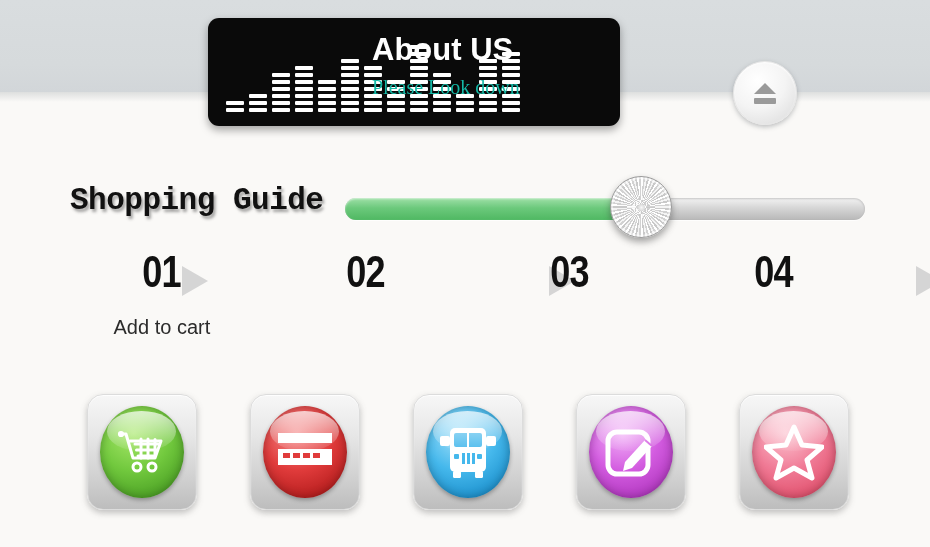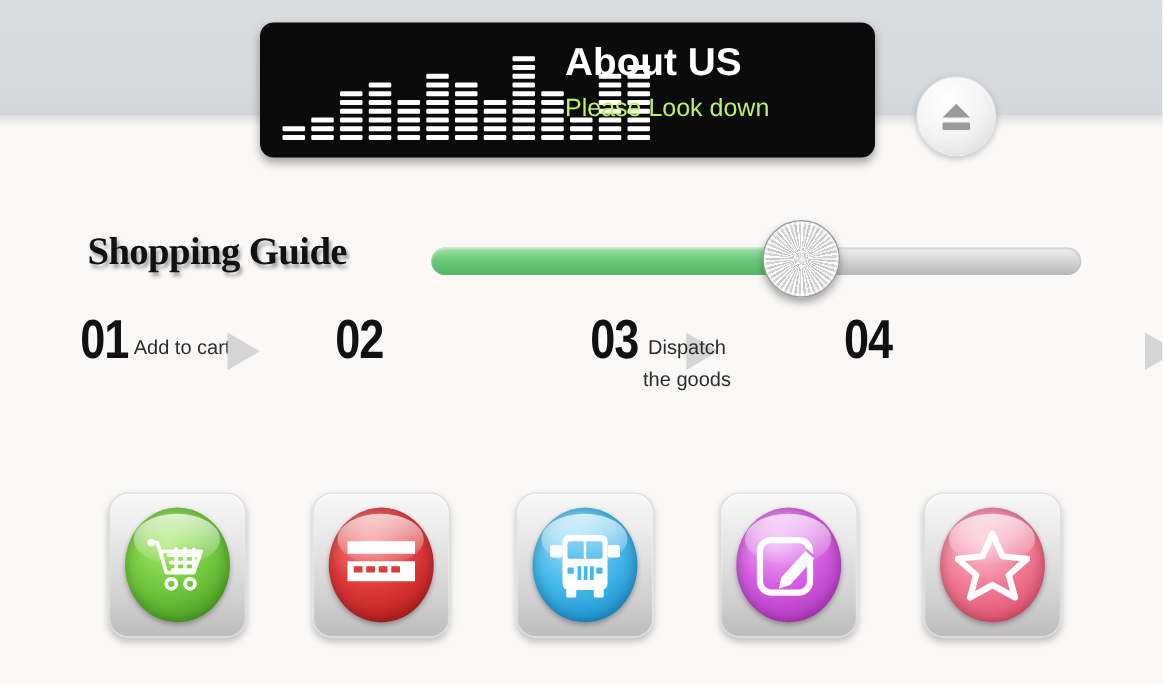--- a/index.html
+++ b/index.html
@@ -33,21 +33,21 @@
     left: 0; top: 92px;
     width: 930px;
     height: 10px;
     background: linear-gradient(to bottom, rgba(120,130,135,0.22), rgba(120,130,135,0.0));
   }
   
   .banner {
     position: absolute;
     left: 208px;
     top: 18px;
-    width: 492px;
+    width: 412px;
     height: 108px;
     background: #0a0a0a;
     border-radius: 11px;
     box-shadow: 0 4px 8px rgba(0,0,0,0.35);
     overflow: hidden;
   }
   .equalizer {
     position: absolute;
     left: 18px;
     bottom: 14px;
@@ -82,22 +82,22 @@
     letter-spacing: 0px;
     line-height: 36px;
     color: #ffffff;
     font-family: "Liberation Sans", sans-serif;
   }
   .banner-sub {
     font-size: 20px;
     font-weight: normal;
     line-height: 28px;
     margin-top: 5px;
-    color: #bef264;
-    font-family: Liberation Sans, sans-serif;
+    color: #14b8a6;
+    font-family: Liberation Serif, serif;
   }
   
   .eject-btn {
     position: absolute;
     left: 733px;
     top: 61px;
     width: 64px;
     height: 64px;
     border-radius: 50%;
     background: radial-gradient(circle at 38% 30%, #ffffff 0%, #f4f4f4 48%, #e2e2e2 82%, #d6d6d6 100%);
@@ -129,21 +129,21 @@
   
   .guide-title {
     position: absolute;
     left: 70px;
     top: 183px;
     font-size: 31px;
     font-weight: bold;
     color: #111111;
     text-shadow: 2px 3px 3px rgba(60,60,60,0.45);
     letter-spacing: -0.5px;
-    font-family: Liberation Serif, serif;
+    font-family: Liberation Mono, monospace;
     white-space: nowrap;
   }
   .slider {
     position: absolute;
     left: 345px;
     top: 198px;
     width: 520px;
     height: 22px;
   }
   .slider-track {
@@ -192,36 +192,36 @@
     position: absolute;
     left: 60px;
     top: 248px;
     width: 815px;
     height: 130px;
     display: flex;
   }
   .step {
     flex: 1 1 0;
     display: flex;
-    flex-direction: row;
-    align-items: flex-start;
+    flex-direction: column;
+    align-items: center;
     position: relative;
   }
   .step-num {
     font-size: 44px;
     font-weight: bold;
     color: #111111;
     line-height: 48px;
     letter-spacing: -1px;
     transform: scaleX(0.82);
     font-family: "Liberation Sans", sans-serif;
   }
   .step-label {
     margin-top: 18px;
-    font-size: 16px;
+    font-size: 20px;
     line-height: 26px;
     color: #2b2b2b;
     text-align: center;
     font-weight: normal;
     font-family: "Liberation Sans", sans-serif;
     white-space: pre-line;
   }
   .arrow {
     position: absolute;
     top: 18px;
@@ -432,22 +432,20 @@
       <div class="step-num">01</div>
       <div class="step-label">Add to cart</div>
       <div class="arrow a1"></div>
     </div>
     <div class="step">
       <div class="step-num">02</div>
       <div class="arrow a2"></div>
     </div>
     <div class="step">
       <div class="step-num">03</div>
-      <div class="step-label">Dispatch
-the goods</div>
       <div class="arrow a3"></div>
     </div>
     <div class="step">
       <div class="step-num">04</div>
 
     </div>
   </div>
 
   <div class="tiles">
 

